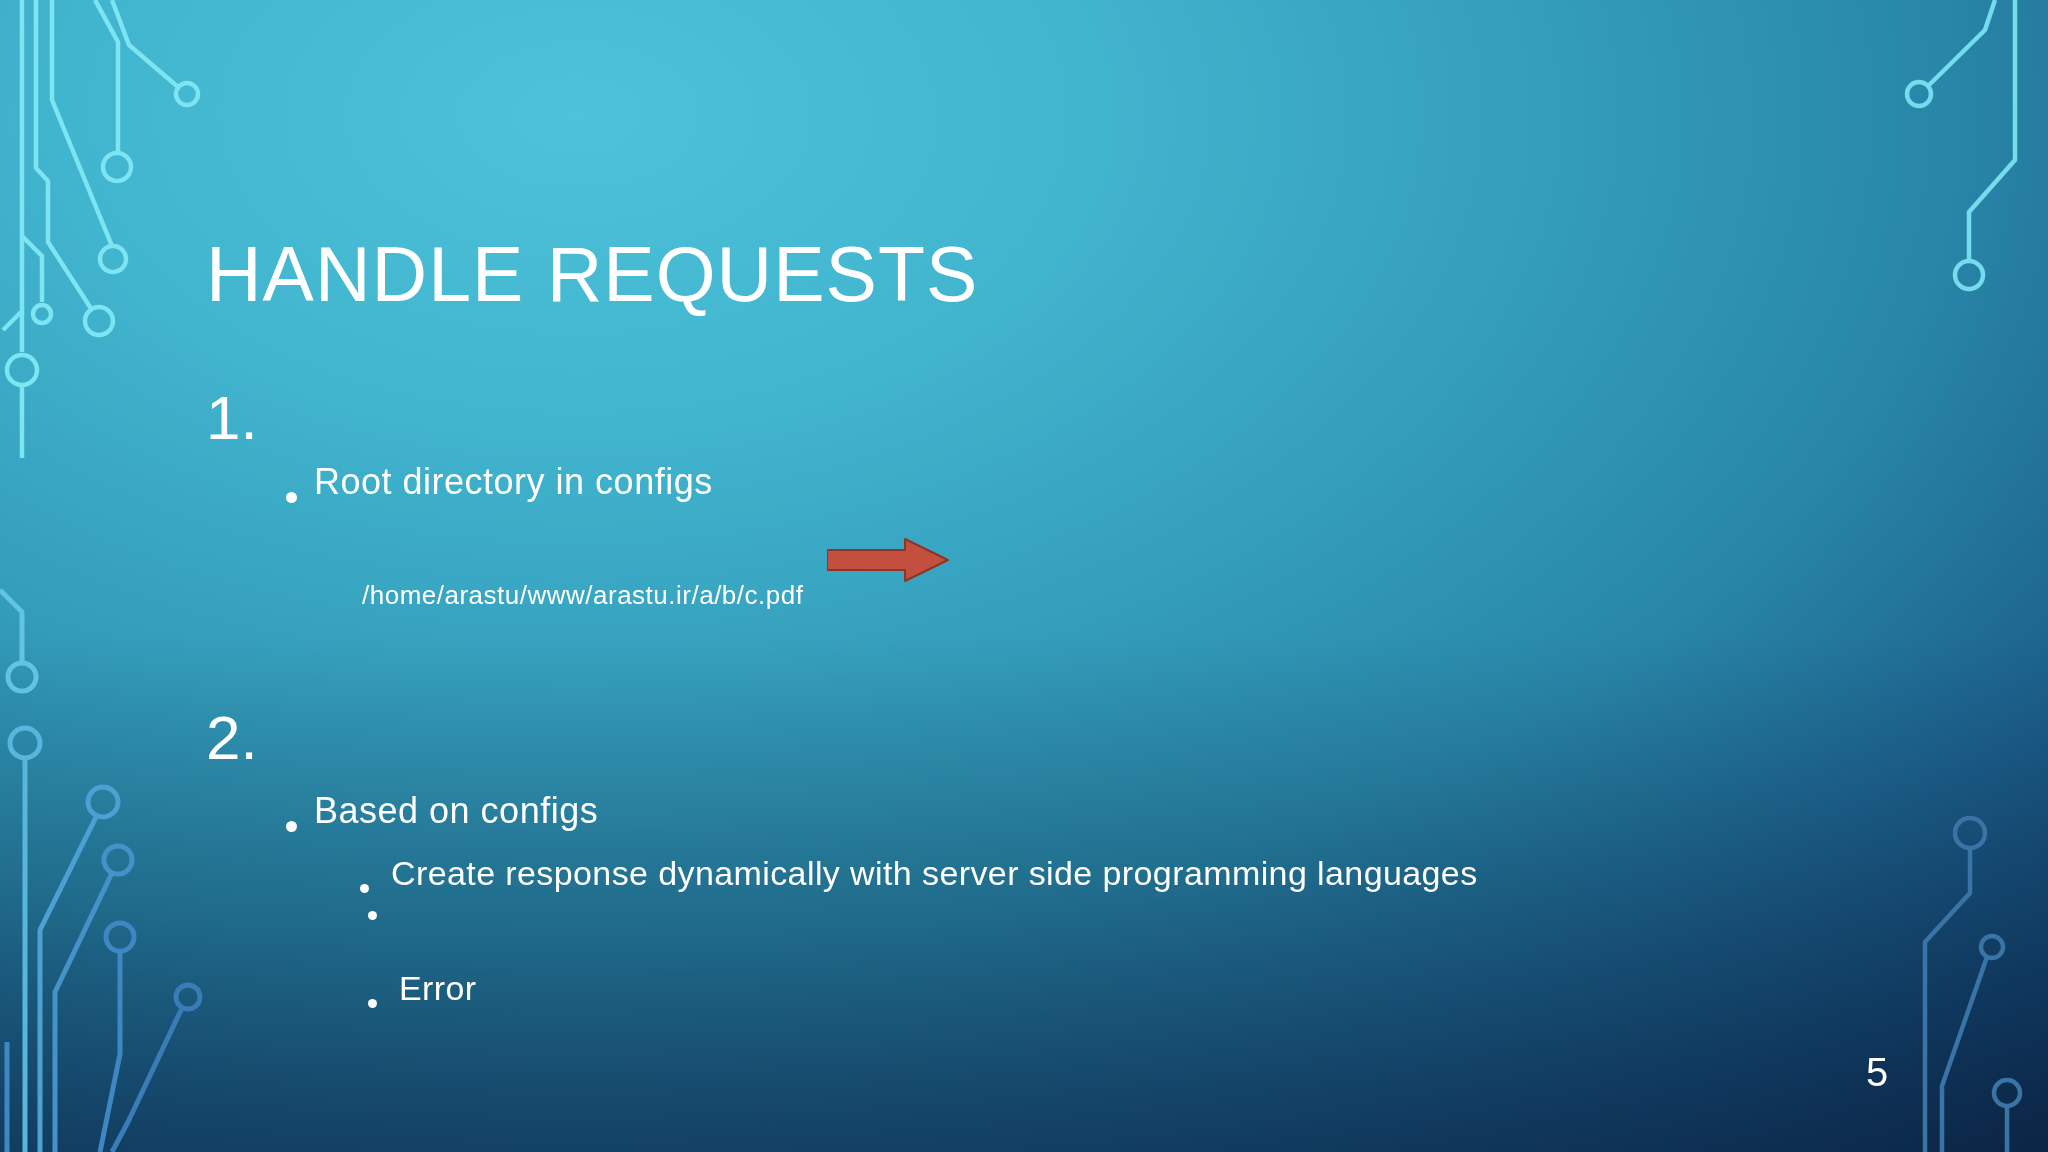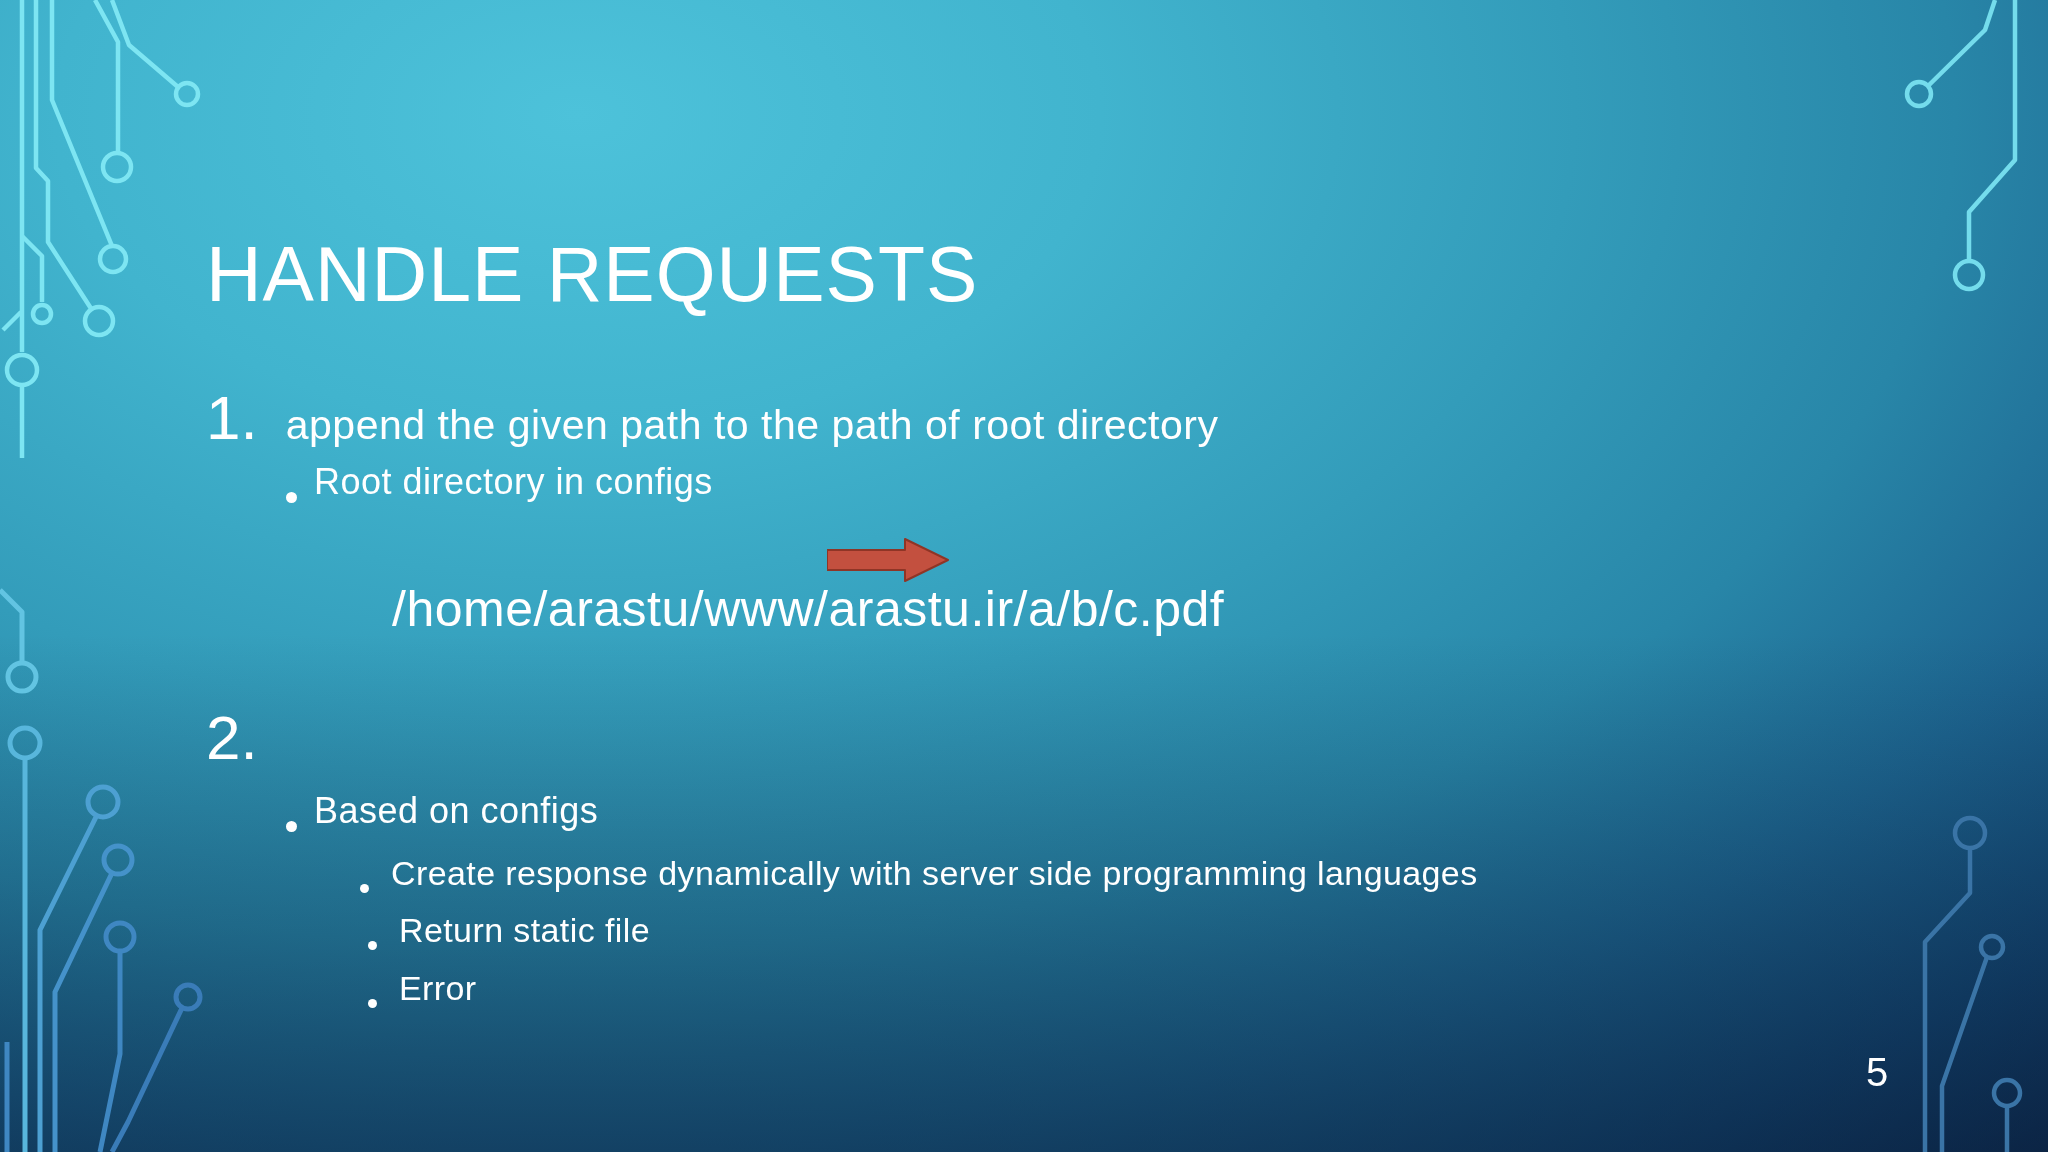--- a/index.html
+++ b/index.html
@@ -28,21 +28,21 @@
   .numbered{position:absolute;left:206px;display:flex;align-items:baseline;gap:28px;white-space:nowrap;}
   .numbered .num{font-size:62px;line-height:1;}
   .numbered .head{font-size:41px;letter-spacing:0.5px;}
 
   .row{position:absolute;display:flex;align-items:flex-end;white-space:nowrap;}
   .dot{display:inline-block;background:#ffffff;border-radius:50%;flex:0 0 auto;}
   .dot.l2{width:11px;height:11px;margin-right:17px;}
   .dot.l3{width:9px;height:9px;margin-right:22px;}
   .l2text{font-size:36px;letter-spacing:0.5px;}
   .l3text{font-size:34px;letter-spacing:0.4px;}
-  .pathline{position:absolute;font-size:50px;letter-spacing:0.5px;white-space:nowrap;margin-left:30px;}
+  .pathline{position:absolute;font-size:26px;letter-spacing:0.5px;white-space:nowrap;}
 
   .link{
     color:#9EE34C;
     text-decoration:underline;
     text-decoration-thickness:2.5px;
     text-underline-offset:8px;
     cursor:pointer;
   }
   .arrow{position:absolute;left:827px;top:538px;}
   .pagenum{position:absolute;left:1866px;top:1052px;font-size:40px;line-height:1;}
@@ -118,21 +118,20 @@
         <path d="M107 257 L62 386 V452"></path>
       <circle cx="127" cy="393" r="13"></circle>
         <path d="M127 406 V452"></path>
     </g>
   </svg>
 
   <h1 class="title">HANDLE REQUESTS</h1>
 
   <div class="numbered" style="top:387px">
     <span class="num">1.</span>
-    <span class="head">append the given path to the path of root directory</span>
   </div>
 
   <div class="row" style="left:286px;top:461px">
     <span class="dot l2"></span>
     <span class="l2text">Root directory in configs</span>
   </div>
 
 
   <svg class="arrow" width="124" height="44" viewBox="0 0 124 44">
     <polygon points="0,12 78,12 78,1 121,22 78,43 78,32 0,32" stroke="#8F3526" stroke-width="2" stroke-linejoin="round" fill="#C3503F"></polygon>
@@ -149,21 +148,20 @@
     <span class="l2text">Based on configs</span>
   </div>
 
   <div class="row" style="left:360px;top:854px">
     <span class="dot l3"></span>
     <span class="l3text">Create response dynamically with server side programming languages</span>
   </div>
 
   <div class="row" style="left:368px;top:911px">
     <span class="dot l3"></span>
-    <span class="l3text">Return static file</span>
   </div>
 
   <div class="row" style="left:368px;top:969px">
     <span class="dot l3"></span>
     <span class="l3text">Error</span>
   </div>
 
   <div class="pagenum">5</div>
 
 </div>

